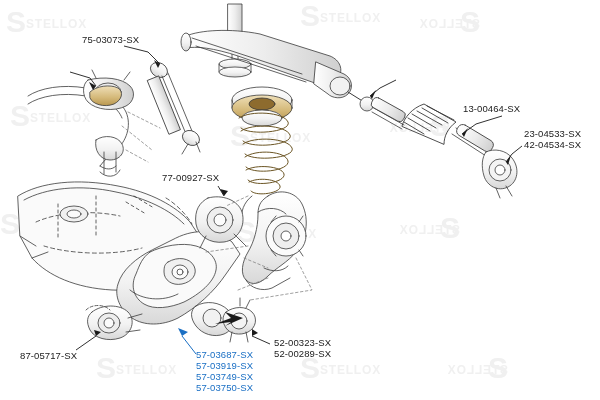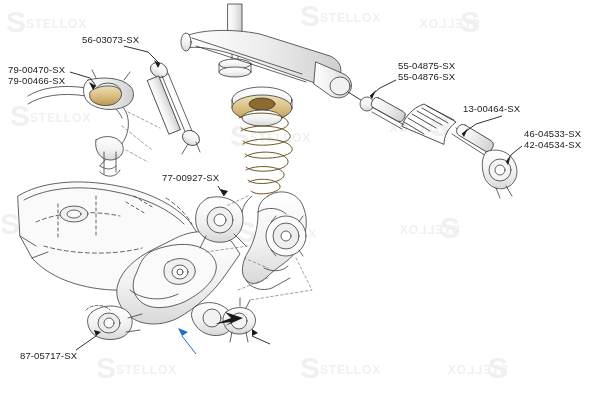--- a/index.html
+++ b/index.html
@@ -269,45 +269,47 @@
     </g>
     <g stroke="#1a6fc4" stroke-width="1" fill="none">
       <path d="M196,354 L182,336"></path>
     </g>
     <g fill="#1a6fc4" stroke="none">
       <path d="M182,336 L178,328 L188,332 Z"></path>
     </g>
   </svg>
 
   <div class="lbl" style="left:82px;top:34px;">
-    <div>56-03073-SX</div>
-  </div>
-
-  <div class="lbl" style="left:8px;top:64px;">
-    <div>79-00470-SX</div>
-    <div>79-00466-SX</div>
-  </div>
-
-  <div class="lbl" style="left:398px;top:60px;">
-    <div>55-04875-SX</div>
-    <div>55-04876-SX</div>
-  </div>
+    <div>75-03073-SX</div>
+  </div>
+
+
 
   <div class="lbl" style="left:463px;top:103px;">
     <div>13-00464-SX</div>
   </div>
 
   <div class="lbl" style="left:524px;top:128px;">
-    <div>46-04533-SX</div>
+    <div>23-04533-SX</div>
     <div>42-04534-SX</div>
   </div>
 
   <div class="lbl" style="left:162px;top:172px;">
     <div>77-00927-SX</div>
   </div>
 
+  <div class="lbl" style="left:274px;top:337px;">
+    <div>52-00323-SX</div>
+    <div>52-00289-SX</div>
+  </div>
 
   <div class="lbl" style="left:20px;top:350px;">
     <div>87-05717-SX</div>
   </div>
 
+  <div class="lbl blue" style="left:196px;top:349px;">
+    <div>57-03687-SX</div>
+    <div>57-03919-SX</div>
+    <div>57-03749-SX</div>
+    <div>57-03750-SX</div>
+  </div>
 
 </div>
 
 </body></html>

